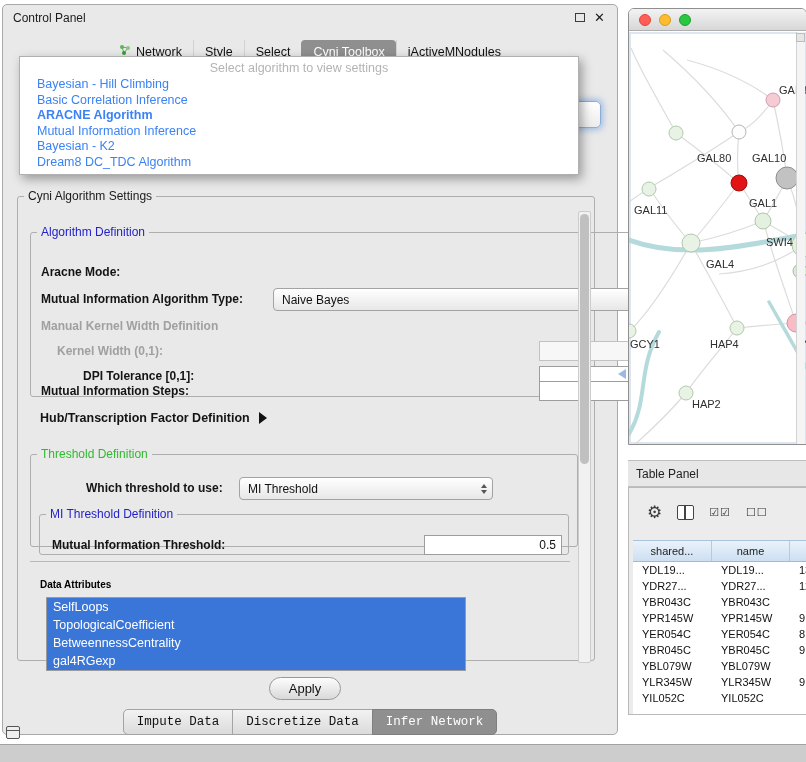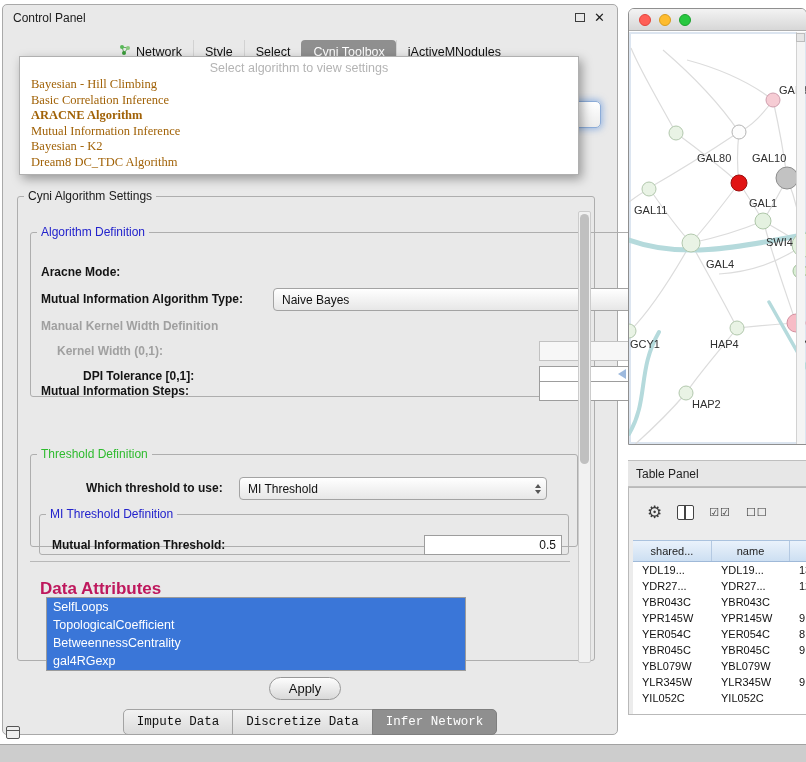--- a/index.html
+++ b/index.html
@@ -17,21 +17,21 @@
   .cp-tab{display:flex;align-items:center;gap:5px;padding:5px 11px;font-size:12.5px;color:#111;border-left:1px solid #d2d2d2;white-space:nowrap;cursor:default;}
   .cp-tab:first-child{border-left:none;}
   .cp-tab.selected{background:#8f8f8f;color:#fff;border-radius:4px;border-left-color:transparent;}
 
   
   .bg-combo{position:absolute;left:28px;top:96px;width:570px;height:27px;background:linear-gradient(#fff,#ececec);border:1px solid #8cacd8;border-radius:5px;box-shadow:0 0 6px 2px rgba(100,150,220,.55);z-index:1;}
 
   
   .algo-popup{position:absolute;left:16px;top:51px;width:560px;height:119px;background:#fff;border:1px solid #b0b0b0;box-shadow:3px 4px 10px rgba(0,0,0,.35);z-index:50;padding-top:3px;overflow:hidden;}
   .popup-header{font-size:12.5px;color:#b4b4b4;text-align:center;height:17px;line-height:16px;}
-  .popup-item{font-size:12.5px;color:#a16207;padding-left:11px;height:15.5px;line-height:15.5px;white-space:nowrap;font-family:Liberation Serif, serif;}
+  .popup-item{font-size:12.5px;color:#3b82f6;padding-left:17px;height:15.5px;line-height:15.5px;white-space:nowrap;}
   .popup-item.bold{font-weight:bold;}
 
   
   fieldset{position:absolute;border:1px solid #aeaeae;border-radius:3px;}
   legend{font-size:12px;padding:0 4px;margin-left:6px;white-space:nowrap;}
   .settings-fs{left:14px;top:184px;width:578px;height:472px;}
   .settings-fs > legend{color:#1a1a1a;}
   .algodef-fs{left:12px;top:22px;width:660px;height:172px;}
   .algodef-fs > legend{color:#2222cc;}
   .threshold-fs{left:12px;top:244px;width:548px;height:100px;}
@@ -50,21 +50,21 @@
   input.field{position:absolute;height:20px;text-align:right;font-size:12px;padding:0 5px;border:1px solid #9d9d9d;background:#fff;color:#111;font-family:inherit;}
   input.field:disabled{color:#9b9b9b;background:#f7f7f7;border-color:#c2c2c2;}
   .checkbox{position:absolute;width:14px;height:14px;background:#fbfbfb;border:1px solid #b0b0b0;border-radius:3px;}
 
   .hub-row{position:absolute;left:22px;top:208px;display:flex;align-items:center;font-size:12.5px;font-weight:bold;color:#141414;}
   .tri-right{display:inline-block;width:0;height:0;border-top:6px solid transparent;border-bottom:6px solid transparent;border-left:8px solid #111;margin-left:9px;}
   .tri-down{display:inline-block;width:0;height:0;border-left:6px solid transparent;border-right:6px solid transparent;border-top:8px solid #111;margin-left:7px;}
 
   .sources-line{position:absolute;left:12px;right:24px;top:358px;border-top:1px solid #b8b8b8;}
   .sources-label{position:absolute;left:18px;top:350px;background:#e9e9e9;padding:0 5px;font-weight:bold;font-size:12.5px;color:#141414;display:flex;align-items:center;}
-  .attrs-title{position:absolute;left:22px;top:376px;font-size:17px;font-weight:bold;color:#be185d;}
+  .attrs-title{position:absolute;left:22px;top:376px;font-size:10px;font-weight:bold;color:#000000;}
   .attr-list{position:absolute;left:28px;top:394px;width:420px;height:74px;background:#fff;border:1px solid #9b9b9b;overflow:hidden;}
   .attr-item{background:#3a76d8;color:#fff;height:18px;line-height:18px;padding-left:6px;font-size:12.5px;}
 
   .cp-scrollbar{position:absolute;right:3px;top:8px;width:13px;height:452px;background:#f1f1f1;border:1px solid #cccccc;border-radius:2px;}
   .cp-scroll-thumb{position:absolute;left:1px;top:2px;width:9px;height:250px;background:#c0c0c0;border-radius:5px;}
 
   .apply-btn{position:absolute;left:266px;top:672px;width:72px;height:23px;background:linear-gradient(#fdfdfd,#d9d9d9);border:1px solid #989898;border-radius:12px;font-size:13px;color:#111;display:flex;align-items:center;justify-content:center;}
 
   .bottom-tabs{position:absolute;top:704px;left:0;right:0;display:flex;justify-content:center;}
   .bt-tab{padding:5px 13px;font-size:12.5px;color:#111;background:linear-gradient(#f2f2f2,#dbdbdb);border:1px solid #a3a3a3;margin-left:-1px;white-space:nowrap;font-family:Liberation Mono, monospace;}
@@ -181,26 +181,30 @@
         <span class="form-label disabled" style="left:10px;top:105px;padding-left:16px;">Kernel Width (0,1):</span>
         <input class="field" style="right: 8px; top: 102px; width: 142px;" disabled="" value="0.0">
 
         <span class="form-label" style="left:10px;top:130px;margin-left:42px;">DPI Tolerance [0,1]:</span>
         <input class="field" style="right: 8px; top: 127px; width: 142px;" value="0.0">
 
         <span class="form-label" style="left:10px;top:145px;top:145px;">Mutual Information Steps:</span>
         <input class="field" style="right: 8px; top: 142px; width: 142px;" value="6">
       </fieldset>
 
+      <div class="hub-row">
+        <span>Hub/Transcription Factor Definition</span>
+        <span class="tri-right"></span>
+      </div>
 
       <fieldset class="threshold-fs">
         <legend>Threshold Definition</legend>
 
         <span class="form-label" style="left:55px;top:20px;">Which threshold to use:</span>
-        <div class="combo" style="left:208px;top:16px;width:308px;">
+        <div class="combo" style="left:208px;top:16px;width:254px;">
           <span>MI Threshold</span>
           <span class="combo-arrows">
               <i class="up"></i>
               <i class="down"></i>
             </span>
         </div>
 
         <fieldset class="mi-fs">
           <legend>MI Threshold Definition</legend>
           <span class="form-label" style="left:12px;top:17px;">Mutual Information Threshold:</span>

